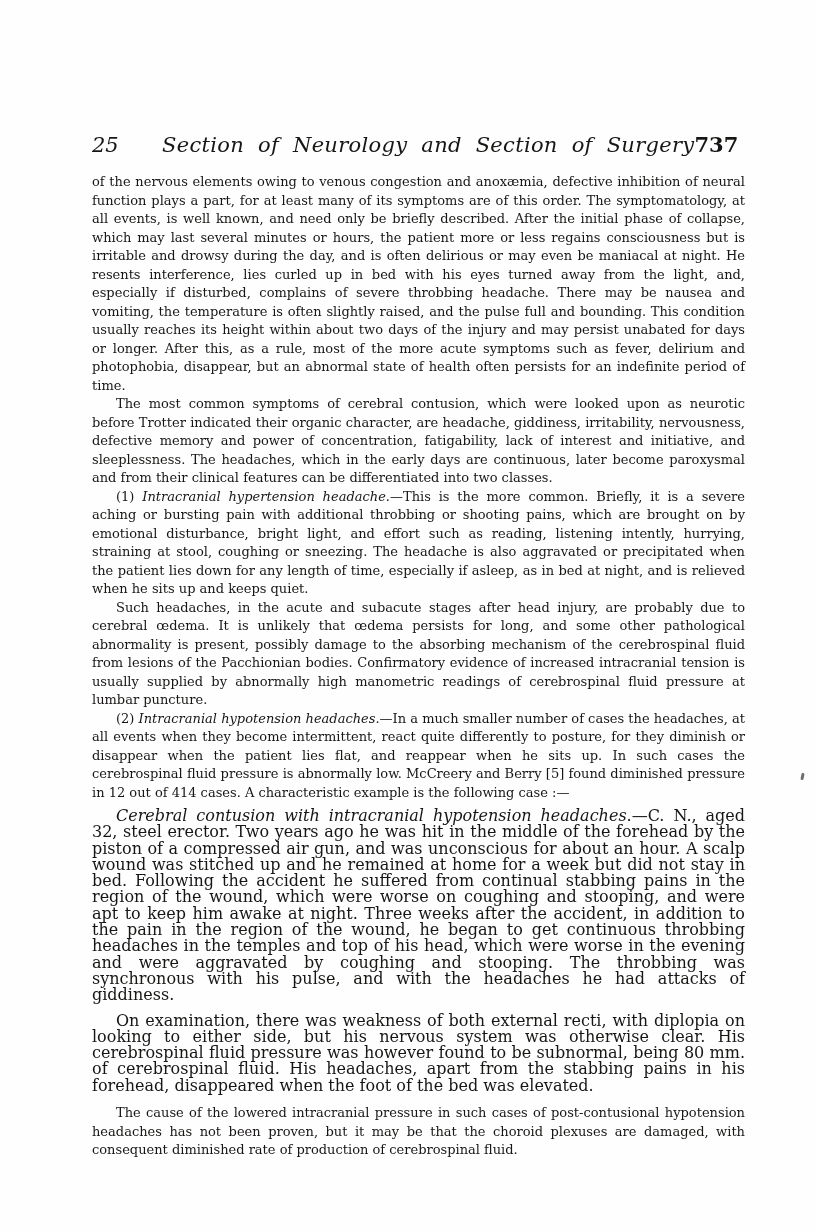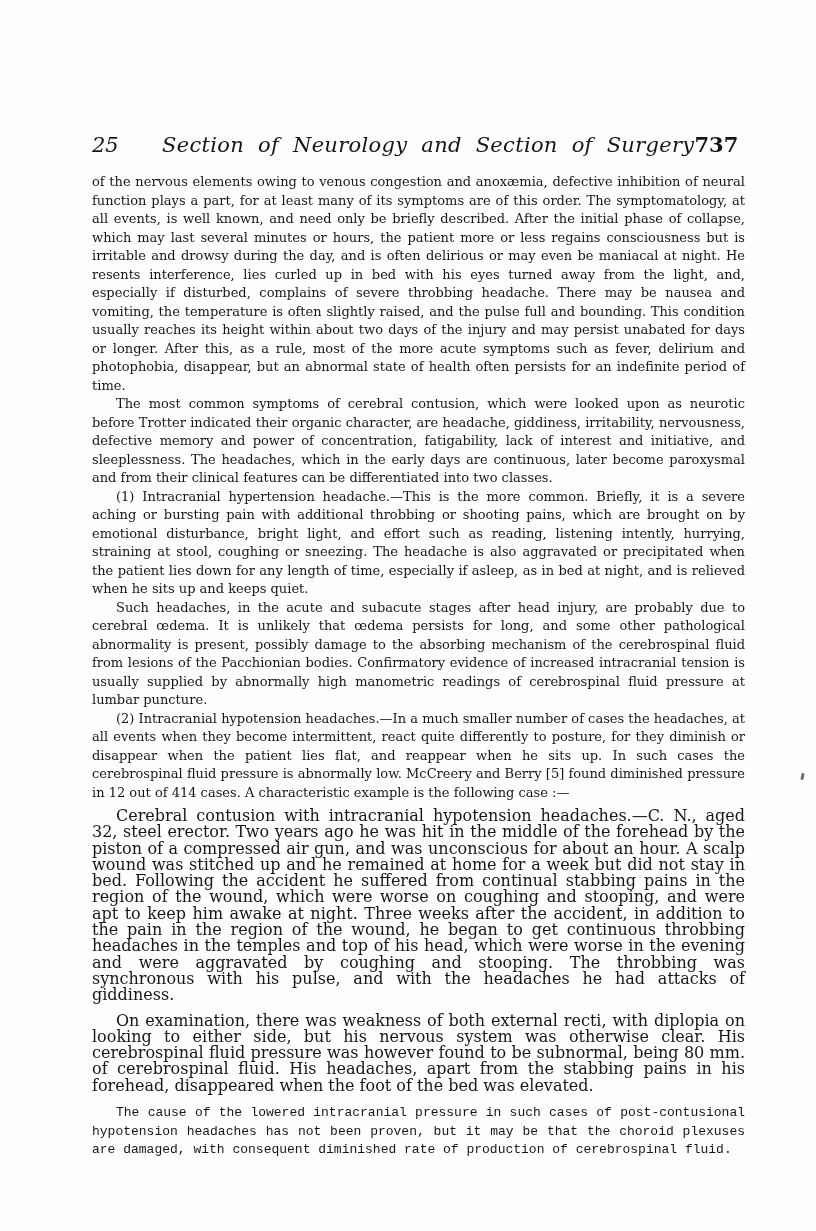--- a/index.html
+++ b/index.html
@@ -49,22 +49,22 @@
     font-size:13px;
     line-height:18.5px;
   }
   p.small{
     font-size:16px;
     line-height:16.3px;
   }
   p.indent{ text-indent:24px; }
   p.sp-before-6{ margin-top:6px; }
   p.sp-before-9{ margin-top:9px; }
-  p.sp-before-10{ margin-top:10px;font-family:Liberation Mono, monospace; }
-  .it{ }
+  p.sp-before-10{ margin-top:10px; }
+  .it{ font-style:italic; }
   .footer-line{
     margin-top:10px;
     padding-left:20px;
     font-size:12px;
     line-height:16px;
     font-variant:small-caps;
     letter-spacing:.8px;
   }
   .footer-line .asterisk{
     font-family:"DejaVu Sans",sans-serif;

